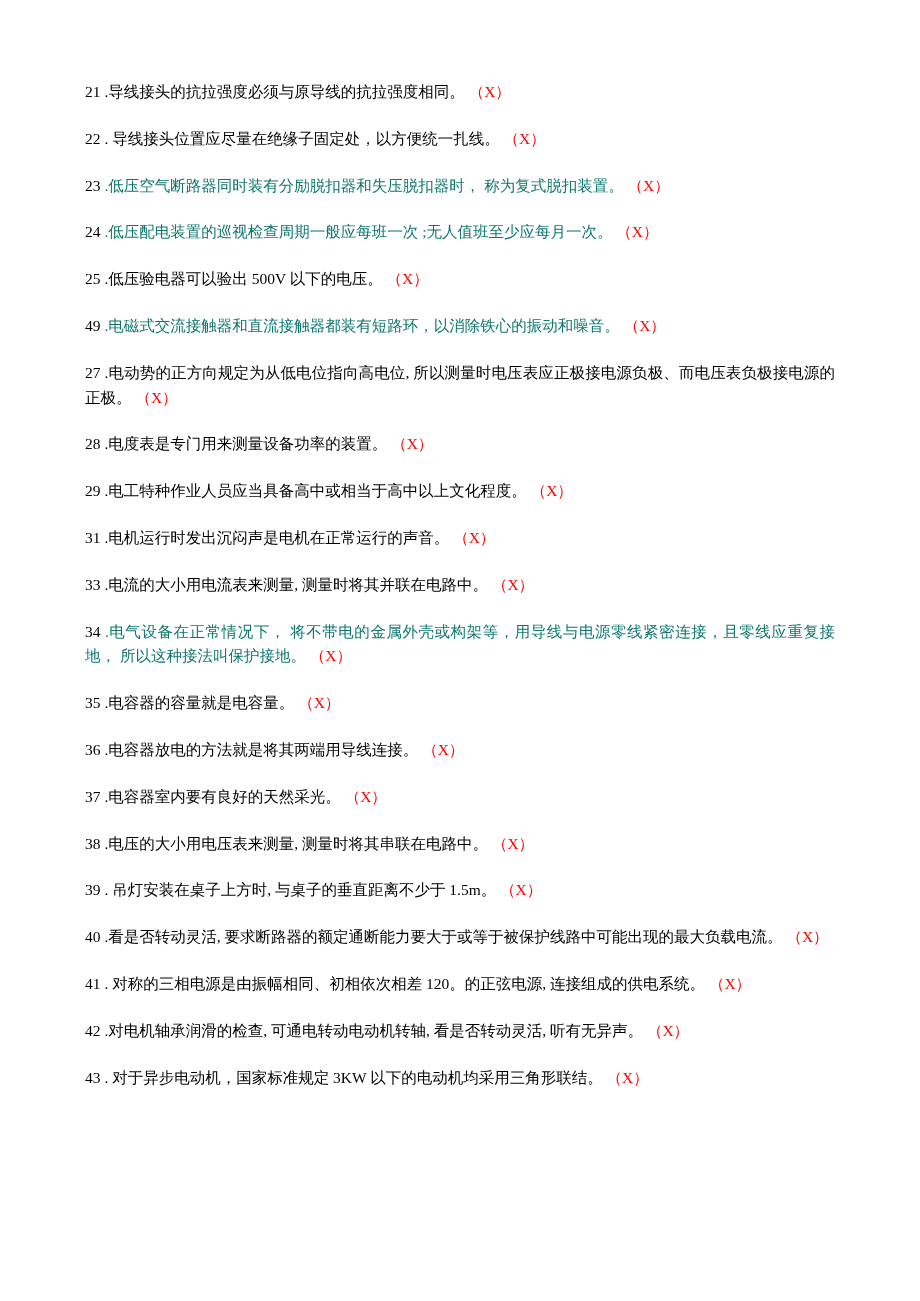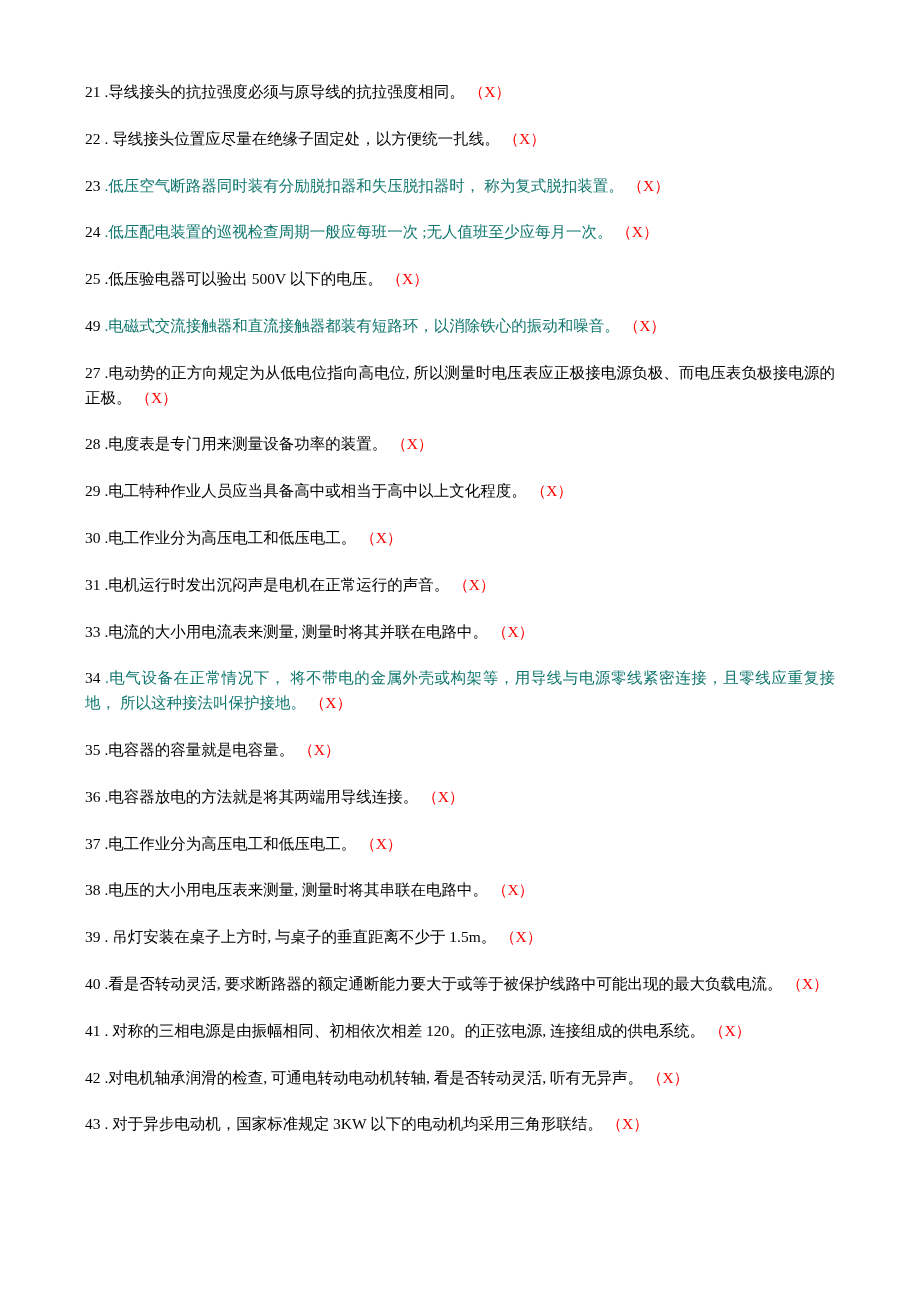--- a/index.html
+++ b/index.html
@@ -38,26 +38,25 @@
 <div id="list">
     <div class="item"><span class="num">21</span><span class="txt">  .导线接头的抗拉强度必须与原导线的抗拉强度相同。  </span><span class="mark">（X）</span></div>
     <div class="item"><span class="num">22</span><span class="txt">  . 导线接头位置应尽量在绝缘子固定处，以方便统一扎线。 </span><span class="mark">（X）</span></div>
     <div class="item blue"><span class="num">23</span><span class="txt">  .低压空气断路器同时装有分励脱扣器和失压脱扣器时， 称为复式脱扣装置。  </span><span class="mark">（X）</span></div>
     <div class="item blue"><span class="num">24</span><span class="txt">  .低压配电装置的巡视检查周期一般应每班一次 ;无人值班至少应每月一次。 </span><span class="mark">（X）</span></div>
     <div class="item"><span class="num">25</span><span class="txt">  .低压验电器可以验出 500V 以下的电压。 </span><span class="mark">（X）</span></div>
     <div class="item blue"><span class="num">49</span><span class="txt">  .电磁式交流接触器和直流接触器都装有短路环，以消除铁心的振动和噪音。  </span><span class="mark">（X）</span></div>
     <div class="item"><span class="num">27</span><span class="txt">  .电动势的正方向规定为从低电位指向高电位, 所以测量时电压表应正极接电源负极、而电压表负极接电源的正极。 </span><span class="mark">（X）</span></div>
     <div class="item"><span class="num">28</span><span class="txt">  .电度表是专门用来测量设备功率的装置。  </span><span class="mark">（X）</span></div>
     <div class="item"><span class="num">29</span><span class="txt">  .电工特种作业人员应当具备高中或相当于高中以上文化程度。  </span><span class="mark">（X）</span></div>
-    <div class="item"><span class="num">30</span><span class="txt">  .电工作业分为高压电工和低压电工。 </span><span class="mark">（X）</span></div>
     <div class="item"><span class="num">31</span><span class="txt">  .电机运行时发出沉闷声是电机在正常运行的声音。 </span><span class="mark">（X）</span></div>
     <div class="item"><span class="num">33</span><span class="txt">  .电流的大小用电流表来测量, 测量时将其并联在电路中。  </span><span class="mark">（X）</span></div>
     <div class="item blue"><span class="num">34</span><span class="txt">  .电气设备在正常情况下， 将不带电的金属外壳或构架等，用导线与电源零线紧密连接，且零线应重复接地， 所以这种接法叫保护接地。 </span><span class="mark">（X）</span></div>
     <div class="item"><span class="num">35</span><span class="txt">  .电容器的容量就是电容量。 </span><span class="mark">（X）</span></div>
     <div class="item"><span class="num">36</span><span class="txt">  .电容器放电的方法就是将其两端用导线连接。  </span><span class="mark">（X）</span></div>
-    <div class="item"><span class="num">37</span><span class="txt">  .电工作业分为高压电工和低压电工。 </span><span class="mark">（X）</span></div>
+    <div class="item"><span class="num">37</span><span class="txt">  .电容器室内要有良好的天然采光。 </span><span class="mark">（X）</span></div>
     <div class="item"><span class="num">38</span><span class="txt">  .电压的大小用电压表来测量, 测量时将其串联在电路中。  </span><span class="mark">（X）</span></div>
     <div class="item"><span class="num">39</span><span class="txt">  . 吊灯安装在桌子上方时, 与桌子的垂直距离不少于 1.5m。 </span><span class="mark">（X）</span></div>
     <div class="item"><span class="num">40</span><span class="txt">  .看是否转动灵活, 要求断路器的额定通断能力要大于或等于被保护线路中可能出现的最大负载电流。 </span><span class="mark">（X）</span></div>
     <div class="item"><span class="num">41</span><span class="txt">  . 对称的三相电源是由振幅相同、初相依次相差 120。的正弦电源, 连接组成的供电系统。  </span><span class="mark">（X）</span></div>
     <div class="item"><span class="num">42</span><span class="txt">  .对电机轴承润滑的检查, 可通电转动电动机转轴, 看是否转动灵活, 听有无异声。  </span><span class="mark">（X）</span></div>
     <div class="item"><span class="num">43</span><span class="txt">  . 对于异步电动机，国家标准规定 3KW 以下的电动机均采用三角形联结。 </span><span class="mark">（X）</span></div>
   </div>
 
 </body></html>

